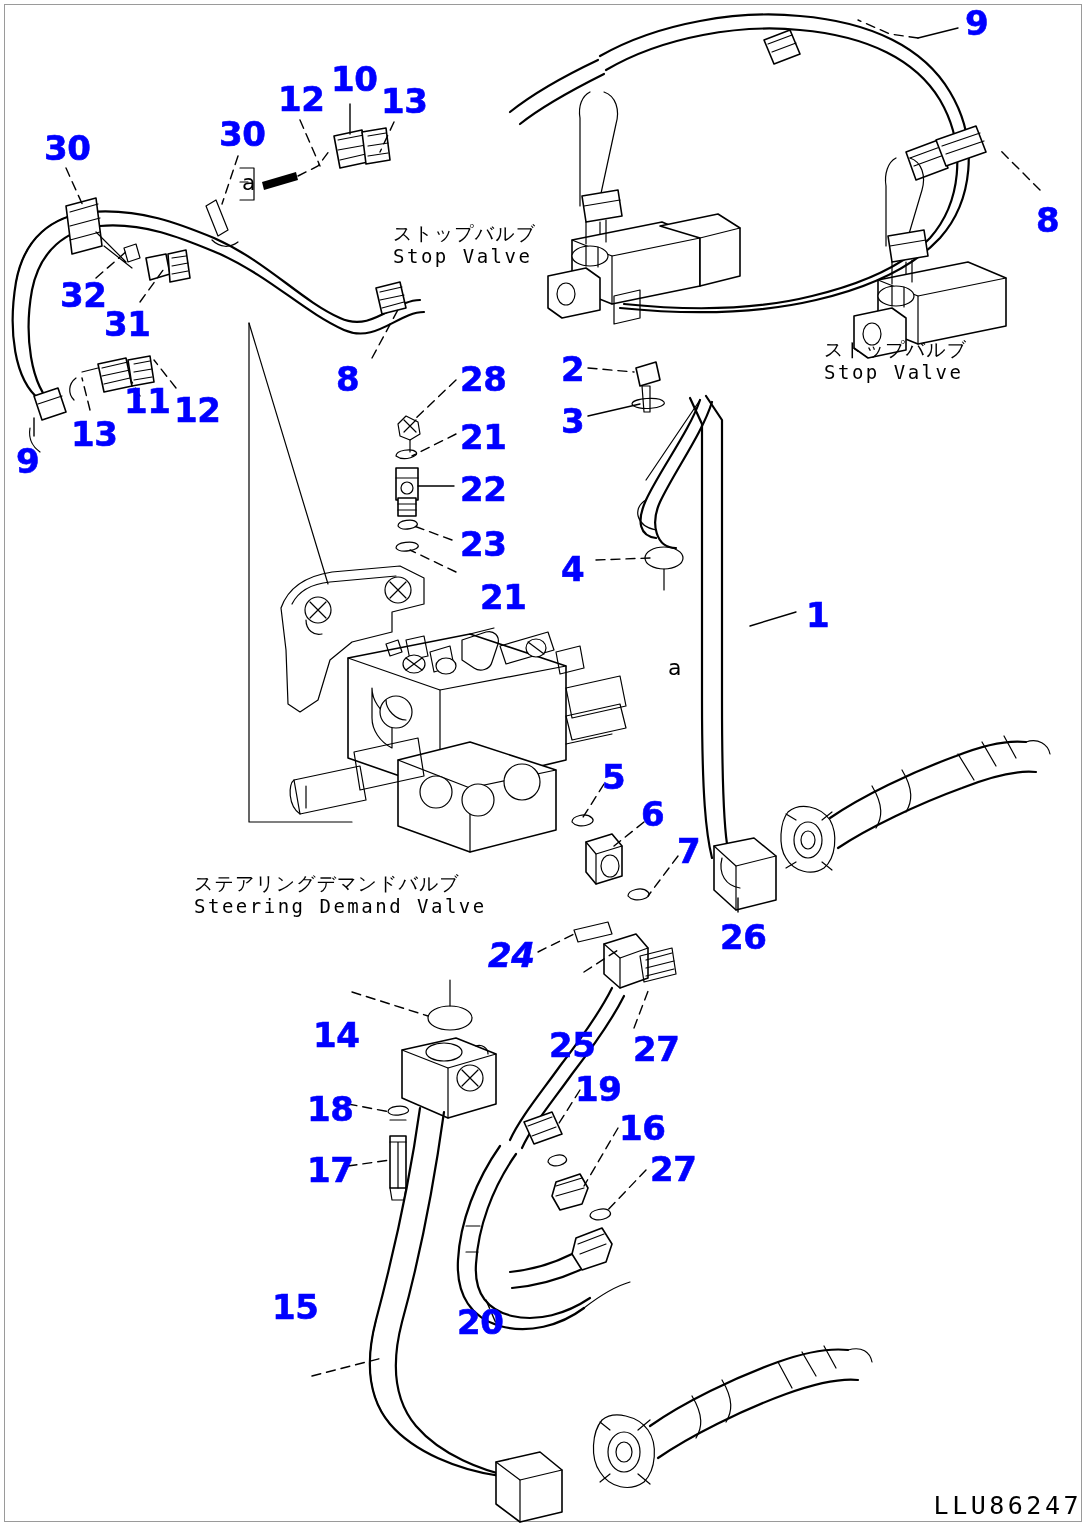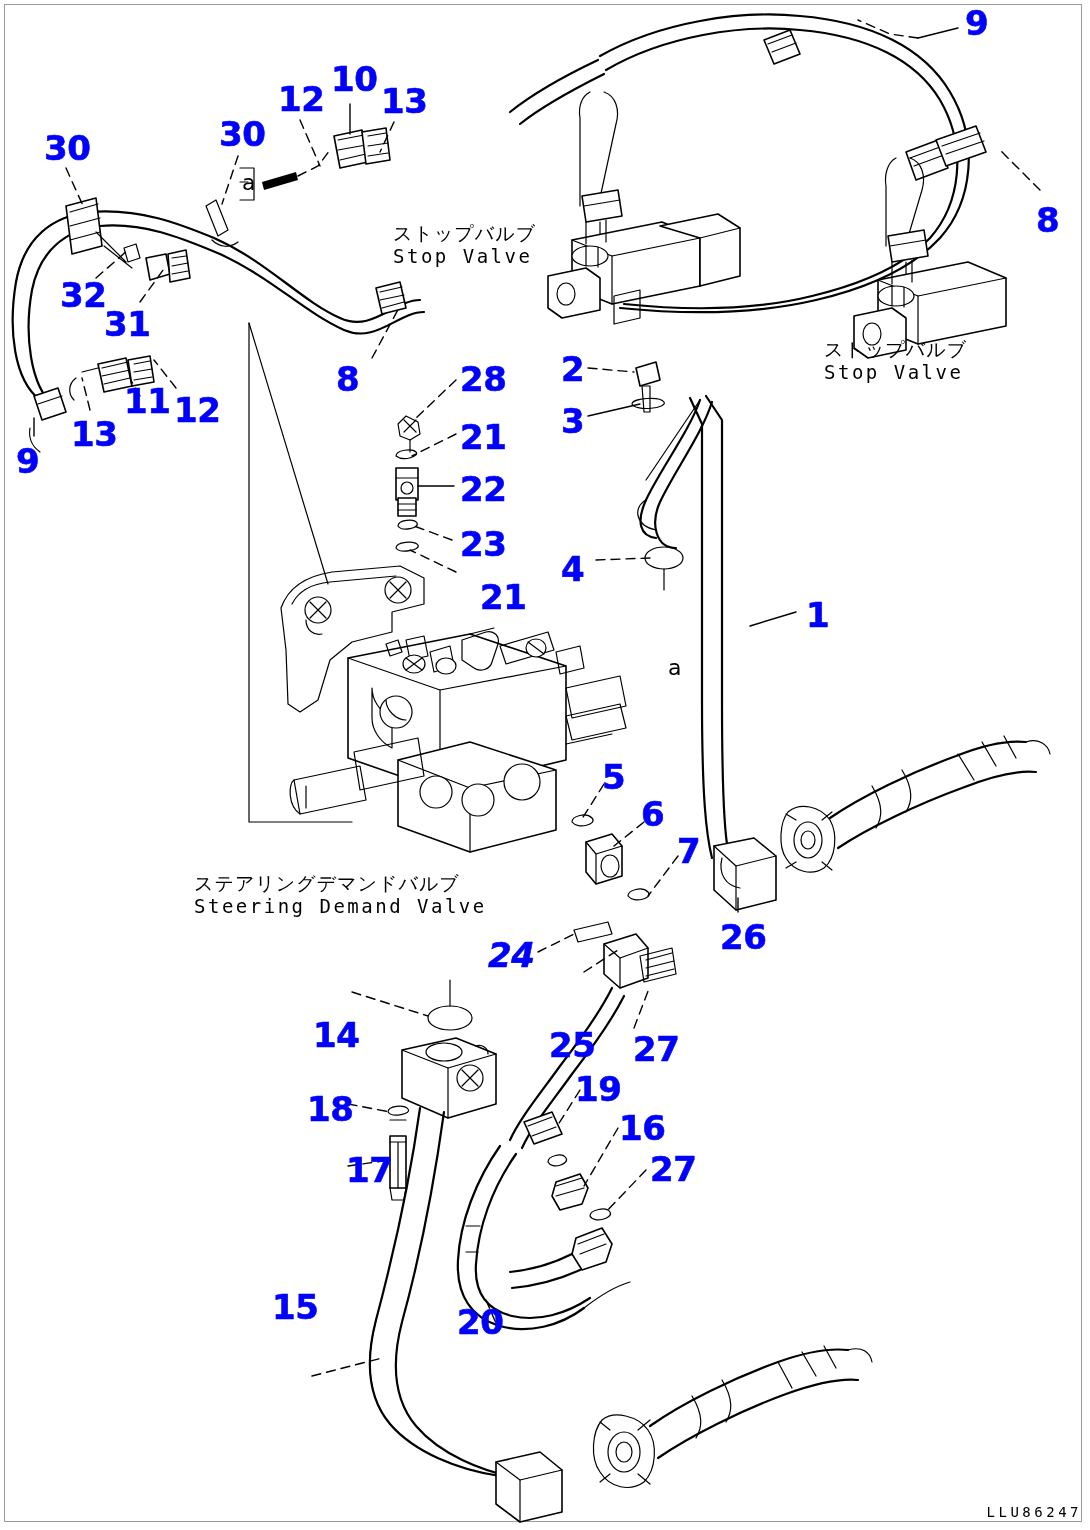--- a/index.html
+++ b/index.html
@@ -65,21 +65,21 @@
     font-family: "DejaVu Sans", sans-serif;
     font-size: 22px;
     line-height: 22px;
   }
   #drawing-no {
     position: absolute;
     right: 8px;
     bottom: 10px;
     color: #000000;
     font-family: "DejaVu Sans Mono", monospace;
-    font-size: 14px;
+    font-size: 25px;
     letter-spacing: 3.5px;
     white-space: nowrap;
   }
 </style>
 </head>
 <body>
 
 <div id="page">
 
   <div id="frame"></div>
@@ -496,19 +496,19 @@
   <div class="callout" style="left:677px; top:834px;">7</div>
   <div class="callout" style="left:720px; top:920px;text-align:right;">26</div>
   <div class="callout" style="left:488px; top:938px;font-style:italic;">24</div>
   <div class="callout" style="left:549px; top:1028px;">25</div>
   <div class="callout" style="left:633px; top:1032px;">27</div>
   <div class="callout" style="left:313px; top:975px;margin-top:43px;">14</div>
   <div class="callout" style="left:575px; top:1072px;">19</div>
   <div class="callout" style="left:619px; top:1111px;">16</div>
   <div class="callout" style="left:650px; top:1152px;">27</div>
   <div class="callout" style="left:307px; top:1092px;">18</div>
-  <div class="callout" style="left:307px; top:1153px;margin-left:39px;">17</div>
+  <div class="callout" style="left:307px; top:1153px;">17</div>
   <div class="callout" style="left:457px; top:1305px;">20</div>
   <div class="callout" style="left:272px; top:1290px;">15</div>
 
   <div id="drawing-no">LLU86247</div>
 
 </div>
 
 </body></html>

